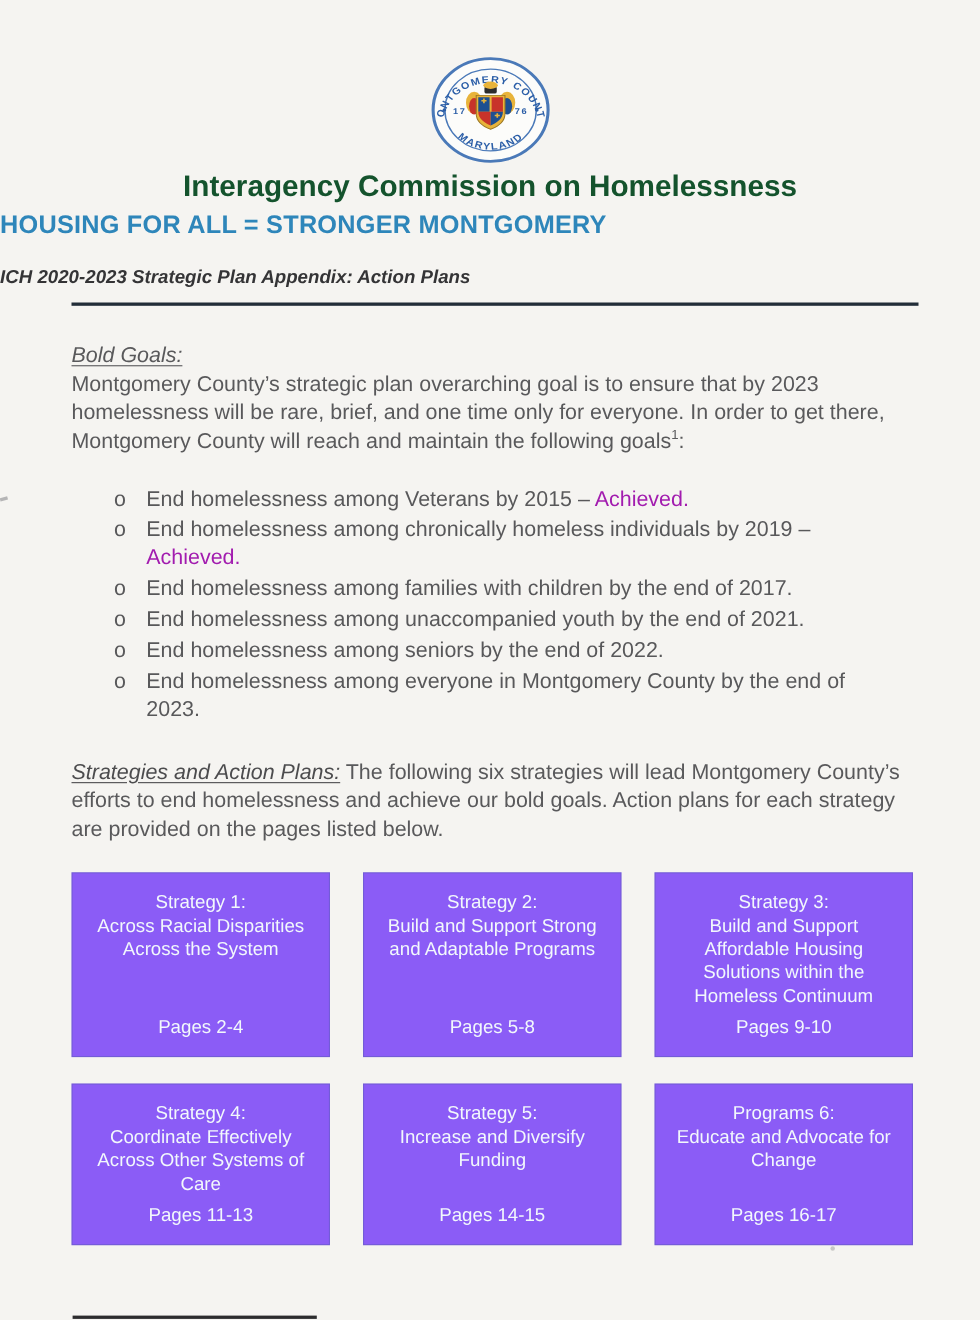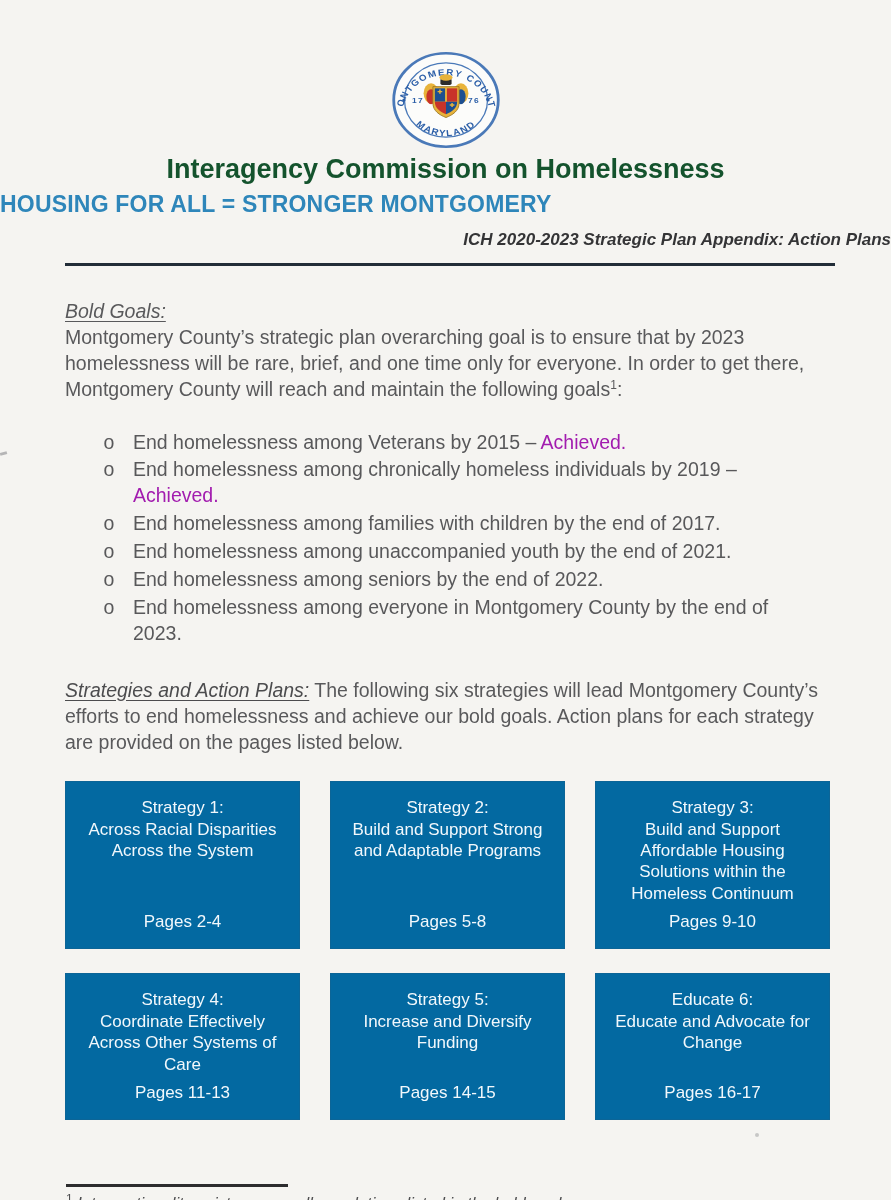--- a/index.html
+++ b/index.html
@@ -28,22 +28,22 @@
     color: #14532d;
   }
   .page-subtitle {
     margin-top: 6px;
     font-size: 23px;
     font-weight: bold;
     color: #2e86ba;
     letter-spacing: 0.2px;
   }
   .page-tagline {
-    margin-top: 12px;
-    text-align: right;
+    margin-top: 24px;
+    text-align: left;
     font-size: 17px;
     font-style: italic;
     font-weight: 600;
     color: #343436;
   }
   .header-rule {
     margin: 13px 56px 0 65px;
     height: 3px;
     background: #222d38;
   }
@@ -81,21 +81,21 @@
   .bold-achieved { font-weight: normal; color: #a21caf; }
   .strategies-para { margin-top: 30px; max-width: 770px; }
   .strategy-grid {
     margin: 26px 61px 0 65px;
     display: grid;
     grid-template-columns: repeat(3, 1fr);
     column-gap: 30px;
     row-gap: 24px;
   }
   .strategy-box {
-    background: #0369a1;
+    background: #8b5cf6;
     border: 1px solid rgba(40, 90, 125, 0.25);
     min-height: 143px;
     color: #f2f8fc;
     text-align: center;
     padding: 15px 13px 16px 13px;
     display: flex;
     flex-direction: column;
     justify-content: space-between;
   }
   .strategy-title { font-size: 17px; line-height: 1.26; }
@@ -241,21 +241,21 @@
     <div class="strategy-box">
       <div class="strategy-title">
         <div>Strategy 5:</div>
         <div>Increase and Diversify Funding</div>
       </div>
       <div class="strategy-pages">Pages 14-15</div>
     </div>
 
     <div class="strategy-box">
       <div class="strategy-title">
-        <div>Educate 6:</div>
+        <div>Programs 6:</div>
         <div>Educate and Advocate for Change</div>
       </div>
       <div class="strategy-pages">Pages 16-17</div>
     </div>
 
   </div>
 
   <div class="footnote-divider"></div>
   <div class="footnote-row"><sup class="fn">1</sup><span> Intersectionality exists across all populations listed in the bold goals.</span></div>
 

